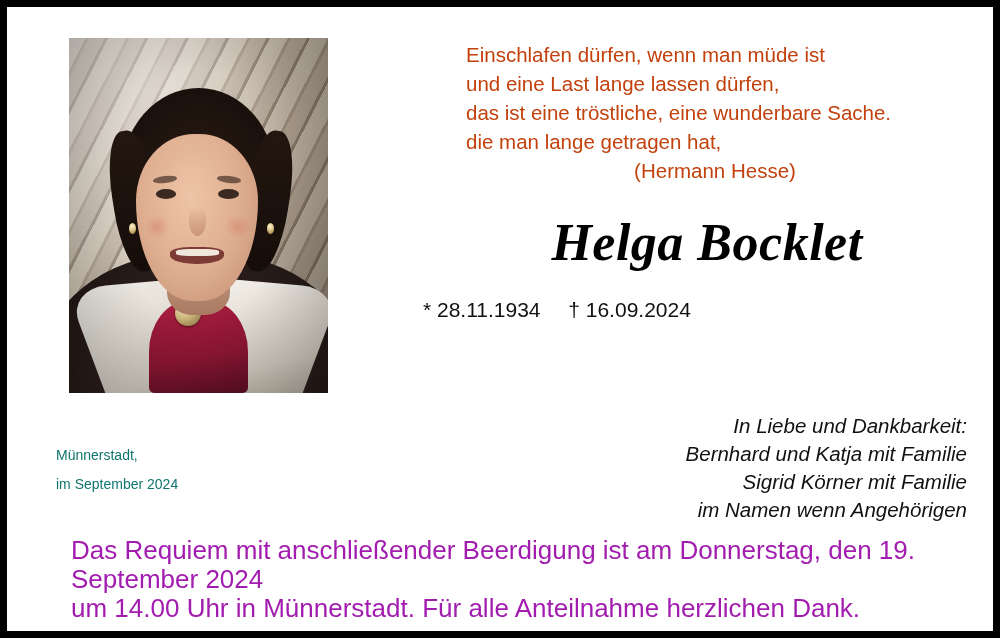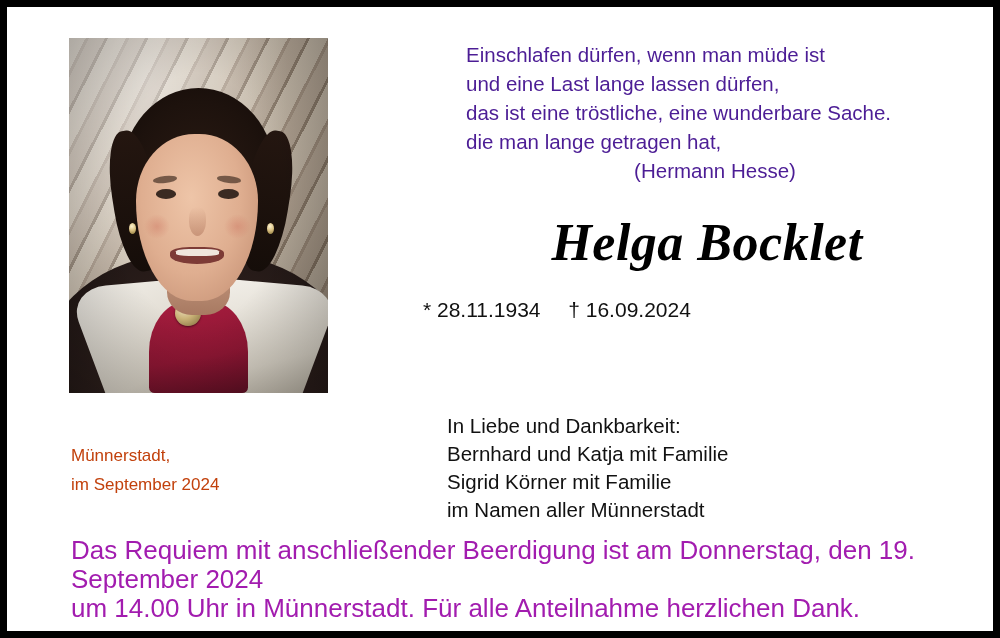--- a/index.html
+++ b/index.html
@@ -229,21 +229,21 @@
   }
 
   
   .poem {
     position: absolute;
     left: 459px;
     top: 33px;
     width: 500px;
     font-size: 20.5px;
     line-height: 29px;
-    color: #4c1d95;
+    color: #c2410c;
     white-space: nowrap;
   }
   .poem-attrib {
     text-align: center;
     padding-right: 2px;
   }
 
   .name {
     position: absolute;
     left: 440px;
@@ -267,33 +267,34 @@
     font-size: 21px;
     color: #111111;
   }
   .dates .gap { display: inline-block; width: 16px; }
 
   .family {
     position: absolute;
     left: 440px;
     top: 405px;
     width: 520px;
-    text-align: left;
+    text-align: right;
     font-size: 20.5px;
     line-height: 28px;
     color: #111111;
+    font-style: italic;
   }
 
   .place {
     position: absolute;
-    left: 64px;
+    left: 49px;
     top: 434px;
-    font-size: 17px;
+    font-size: 14px;
     line-height: 29px;
-    color: #c2410c;
+    color: #0f766e;
   }
 
   .footer {
     position: absolute;
     left: 64px;
     top: 529px;
     width: 880px;
     font-size: 26px;
     line-height: 29px;
     color: #a21caf;
@@ -349,21 +350,21 @@
     <div class="dates">
       <span>* 28.11.1934</span>
       <span class="gap"></span>
       <span>† 16.09.2024</span>
     </div>
 
     <div class="family">
       <div>In Liebe und Dankbarkeit:</div>
       <div>Bernhard und Katja mit Familie</div>
       <div>Sigrid Körner mit Familie</div>
-      <div>im Namen aller Münnerstadt</div>
+      <div>im Namen wenn Angehörigen</div>
     </div>
 
     <div class="place">
       <div>Münnerstadt,</div>
       <div>im September 2024</div>
     </div>
 
     <div class="footer">
       <div>Das Requiem mit anschließender Beerdigung ist am Donnerstag, den 19. September 2024</div>
       <div>um 14.00 Uhr in Münnerstadt. Für alle Anteilnahme herzlichen Dank.</div>

